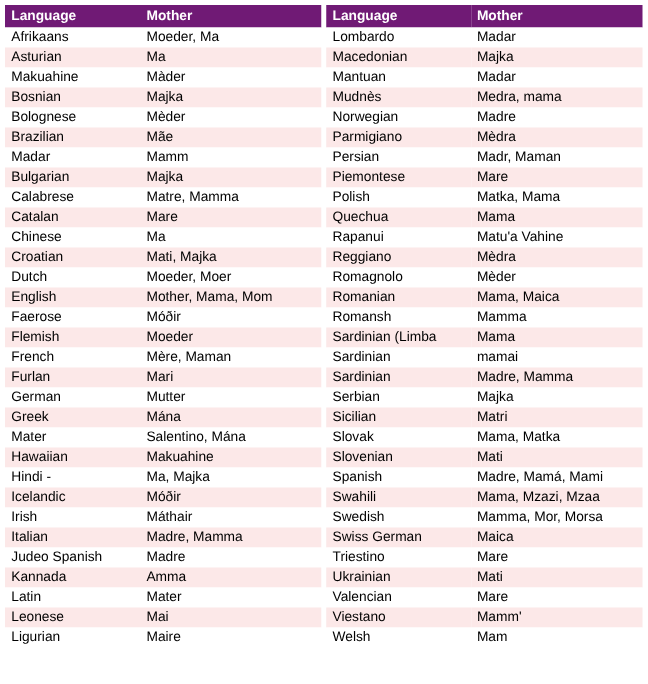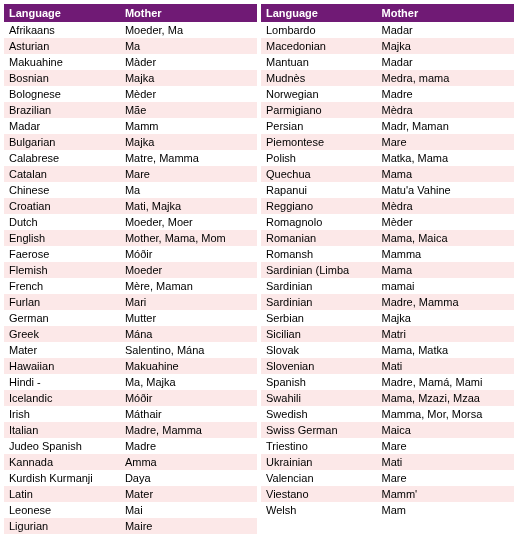--- a/index.html
+++ b/index.html
@@ -160,24 +160,20 @@
         </tr>
         <tr>
           <td>Judeo Spanish</td>
           <td>Madre</td>
         </tr>
         <tr>
           <td>Kannada</td>
           <td>Amma</td>
         </tr>
         <tr>
-          <td>Kurdish Kurmanji</td>
-          <td>Daya</td>
-        </tr>
-        <tr>
           <td>Latin</td>
           <td>Mater</td>
         </tr>
         <tr>
           <td>Leonese</td>
           <td>Mai</td>
         </tr>
         <tr>
           <td>Ligurian</td>
           <td>Maire</td>

